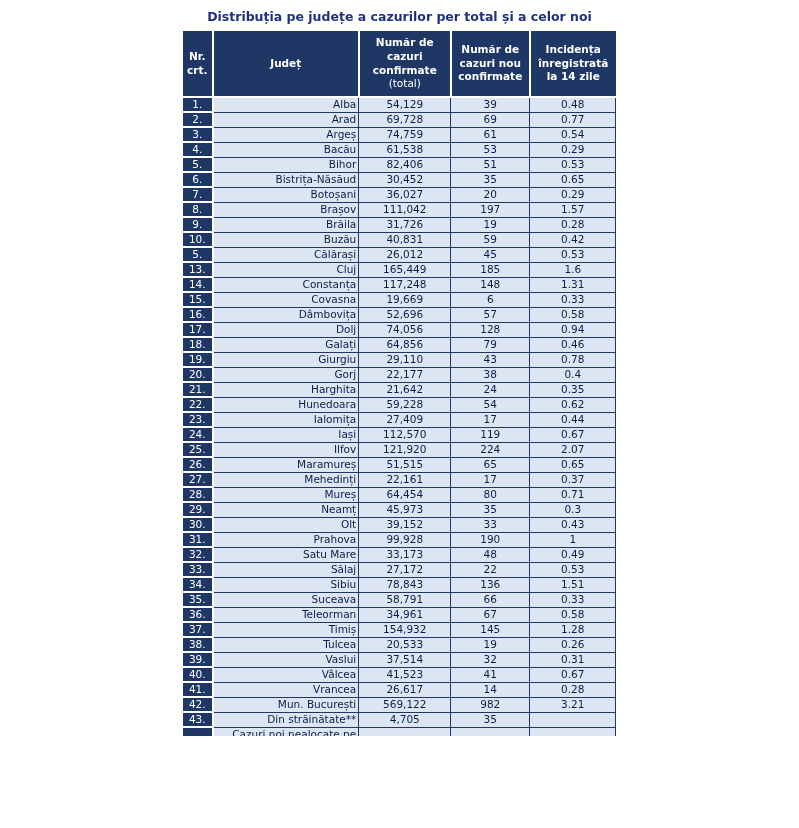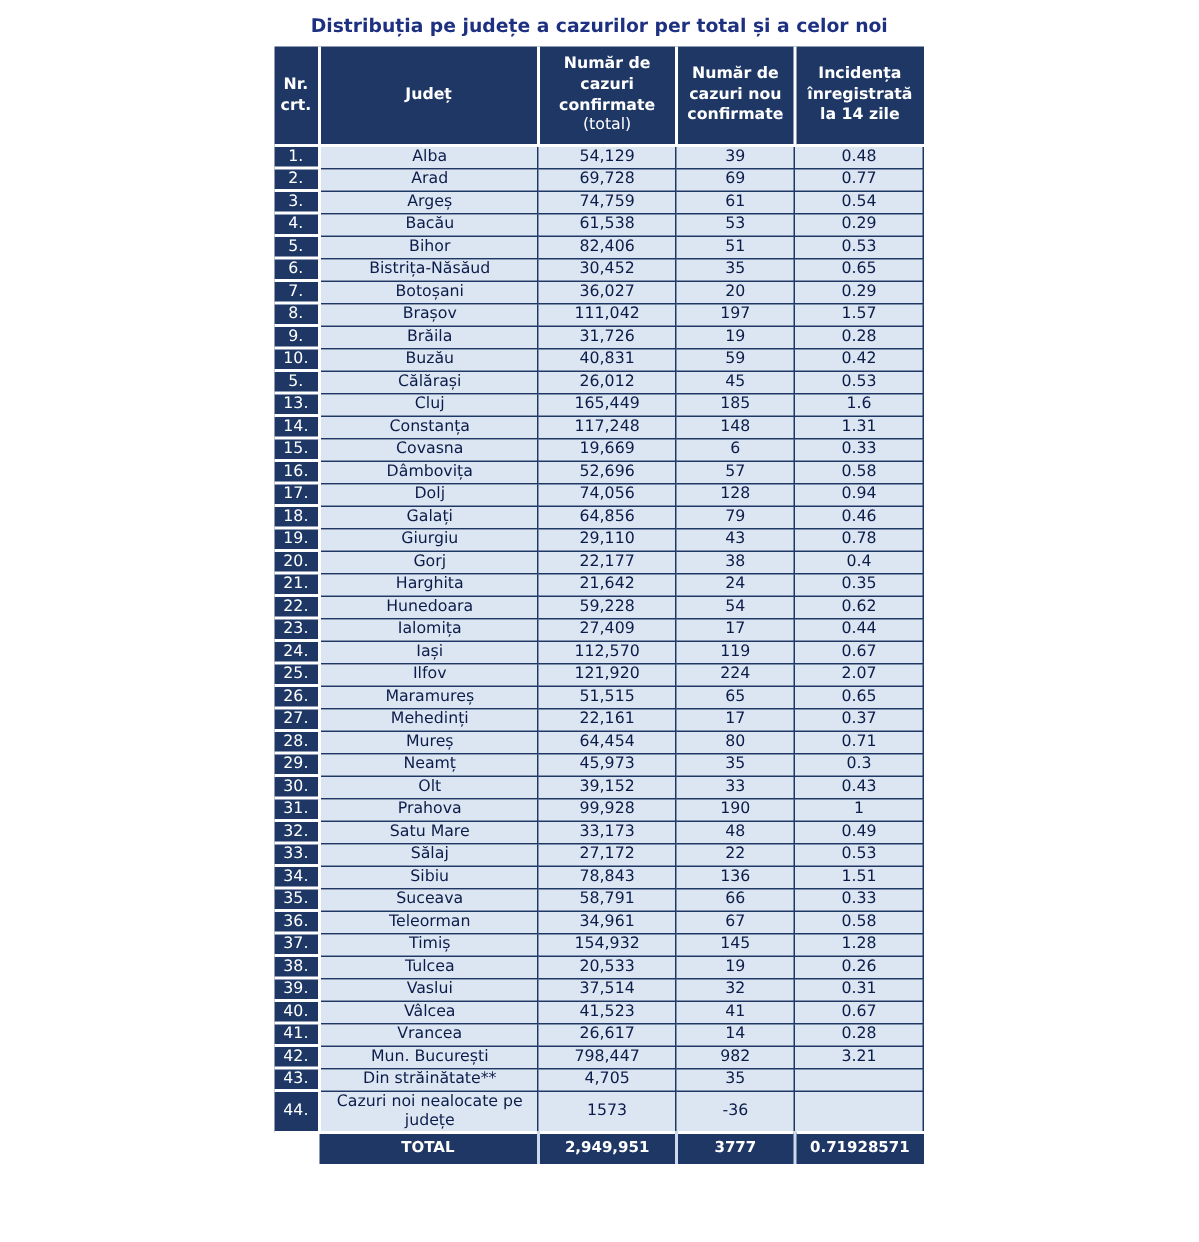--- a/index.html
+++ b/index.html
@@ -10,21 +10,21 @@
     --gap: #ffffff;
     --totalsep: #cdd9ec;
   }
   * { box-sizing: border-box; }
   html, body {
     margin: 0; padding: 0;
     width: 799px; height: 828px;
     background: #ffffff;
     font-family: "DejaVu Sans", "Liberation Sans", sans-serif;
   }
-  .page { width: 799px; height: 828px; overflow: hidden; }
+  .page { width: 799px; height: 736px; overflow: hidden; }
   .doc-title {
     margin: 9px 0 7px 0;
     text-align: center;
     font-size: 12.5px;
     font-weight: bold;
     color: var(--titleink);
   }
   table.cases {
     border-collapse: collapse;
     table-layout: fixed;
@@ -64,21 +64,21 @@
     background: var(--navy);
     color: #ffffff;
     text-align: center;
     border-right: 2px solid var(--gap);
     border-bottom: 2px solid var(--gap);
   }
   tbody td.c-judet {
     background: var(--rowbg);
     border: 1px solid var(--navy);
     border-left-width: 2px;
-    text-align: center;
+    text-align: right;
     padding-left: 3px;
     overflow: hidden;
   }
   tbody td.c-num {
     background: var(--rowbg);
     border: 1px solid var(--navy);
     text-align: center;
   }
 
   tfoot tr { border-top: 2px solid var(--gap); }
@@ -401,21 +401,21 @@
         <tr>
     <td class="c-nr">41.</td>
     <td class="c-judet">Vrancea</td>
     <td class="c-num">26,617</td>
     <td class="c-num">14</td>
     <td class="c-num">0.28</td>
   </tr>
         <tr>
     <td class="c-nr">42.</td>
     <td class="c-judet">Mun. București</td>
-    <td class="c-num">798,447</td>
+    <td class="c-num">569,122</td>
     <td class="c-num">982</td>
     <td class="c-num">3.21</td>
   </tr>
         <tr>
     <td class="c-nr">43.</td>
     <td class="c-judet">Din străinătate**</td>
     <td class="c-num">4,705</td>
     <td class="c-num">35</td>
     <td class="c-num"></td>
   </tr>

